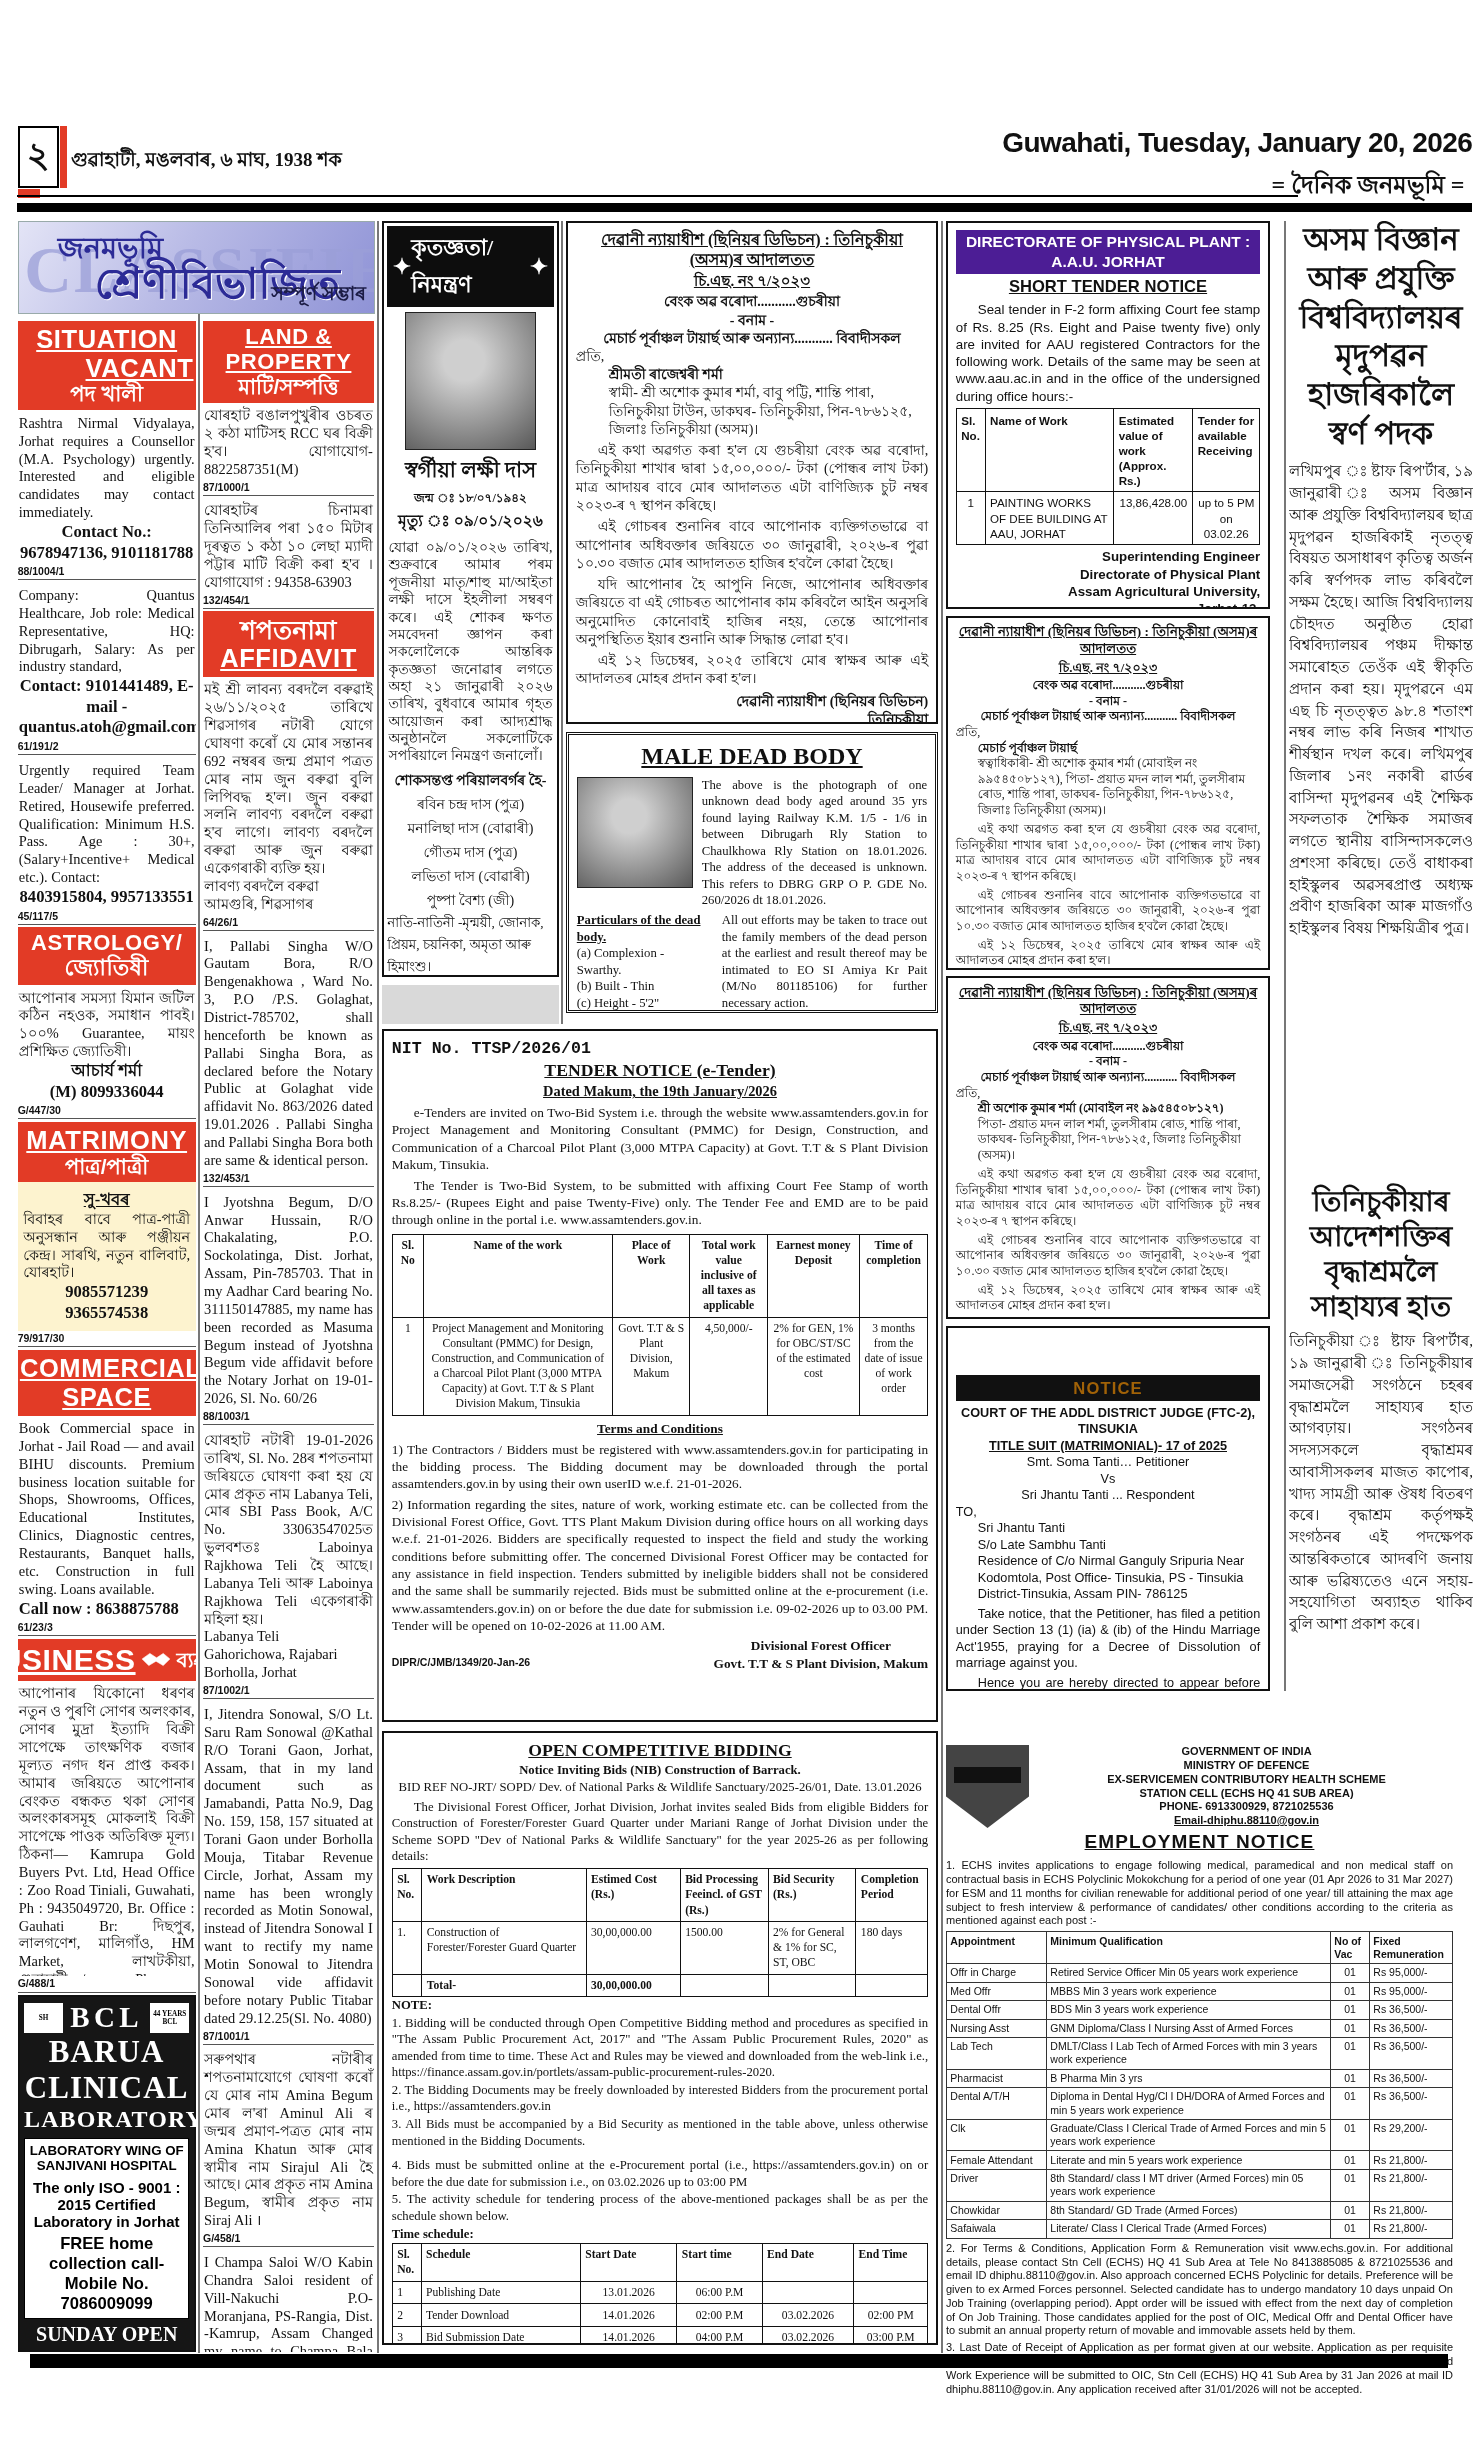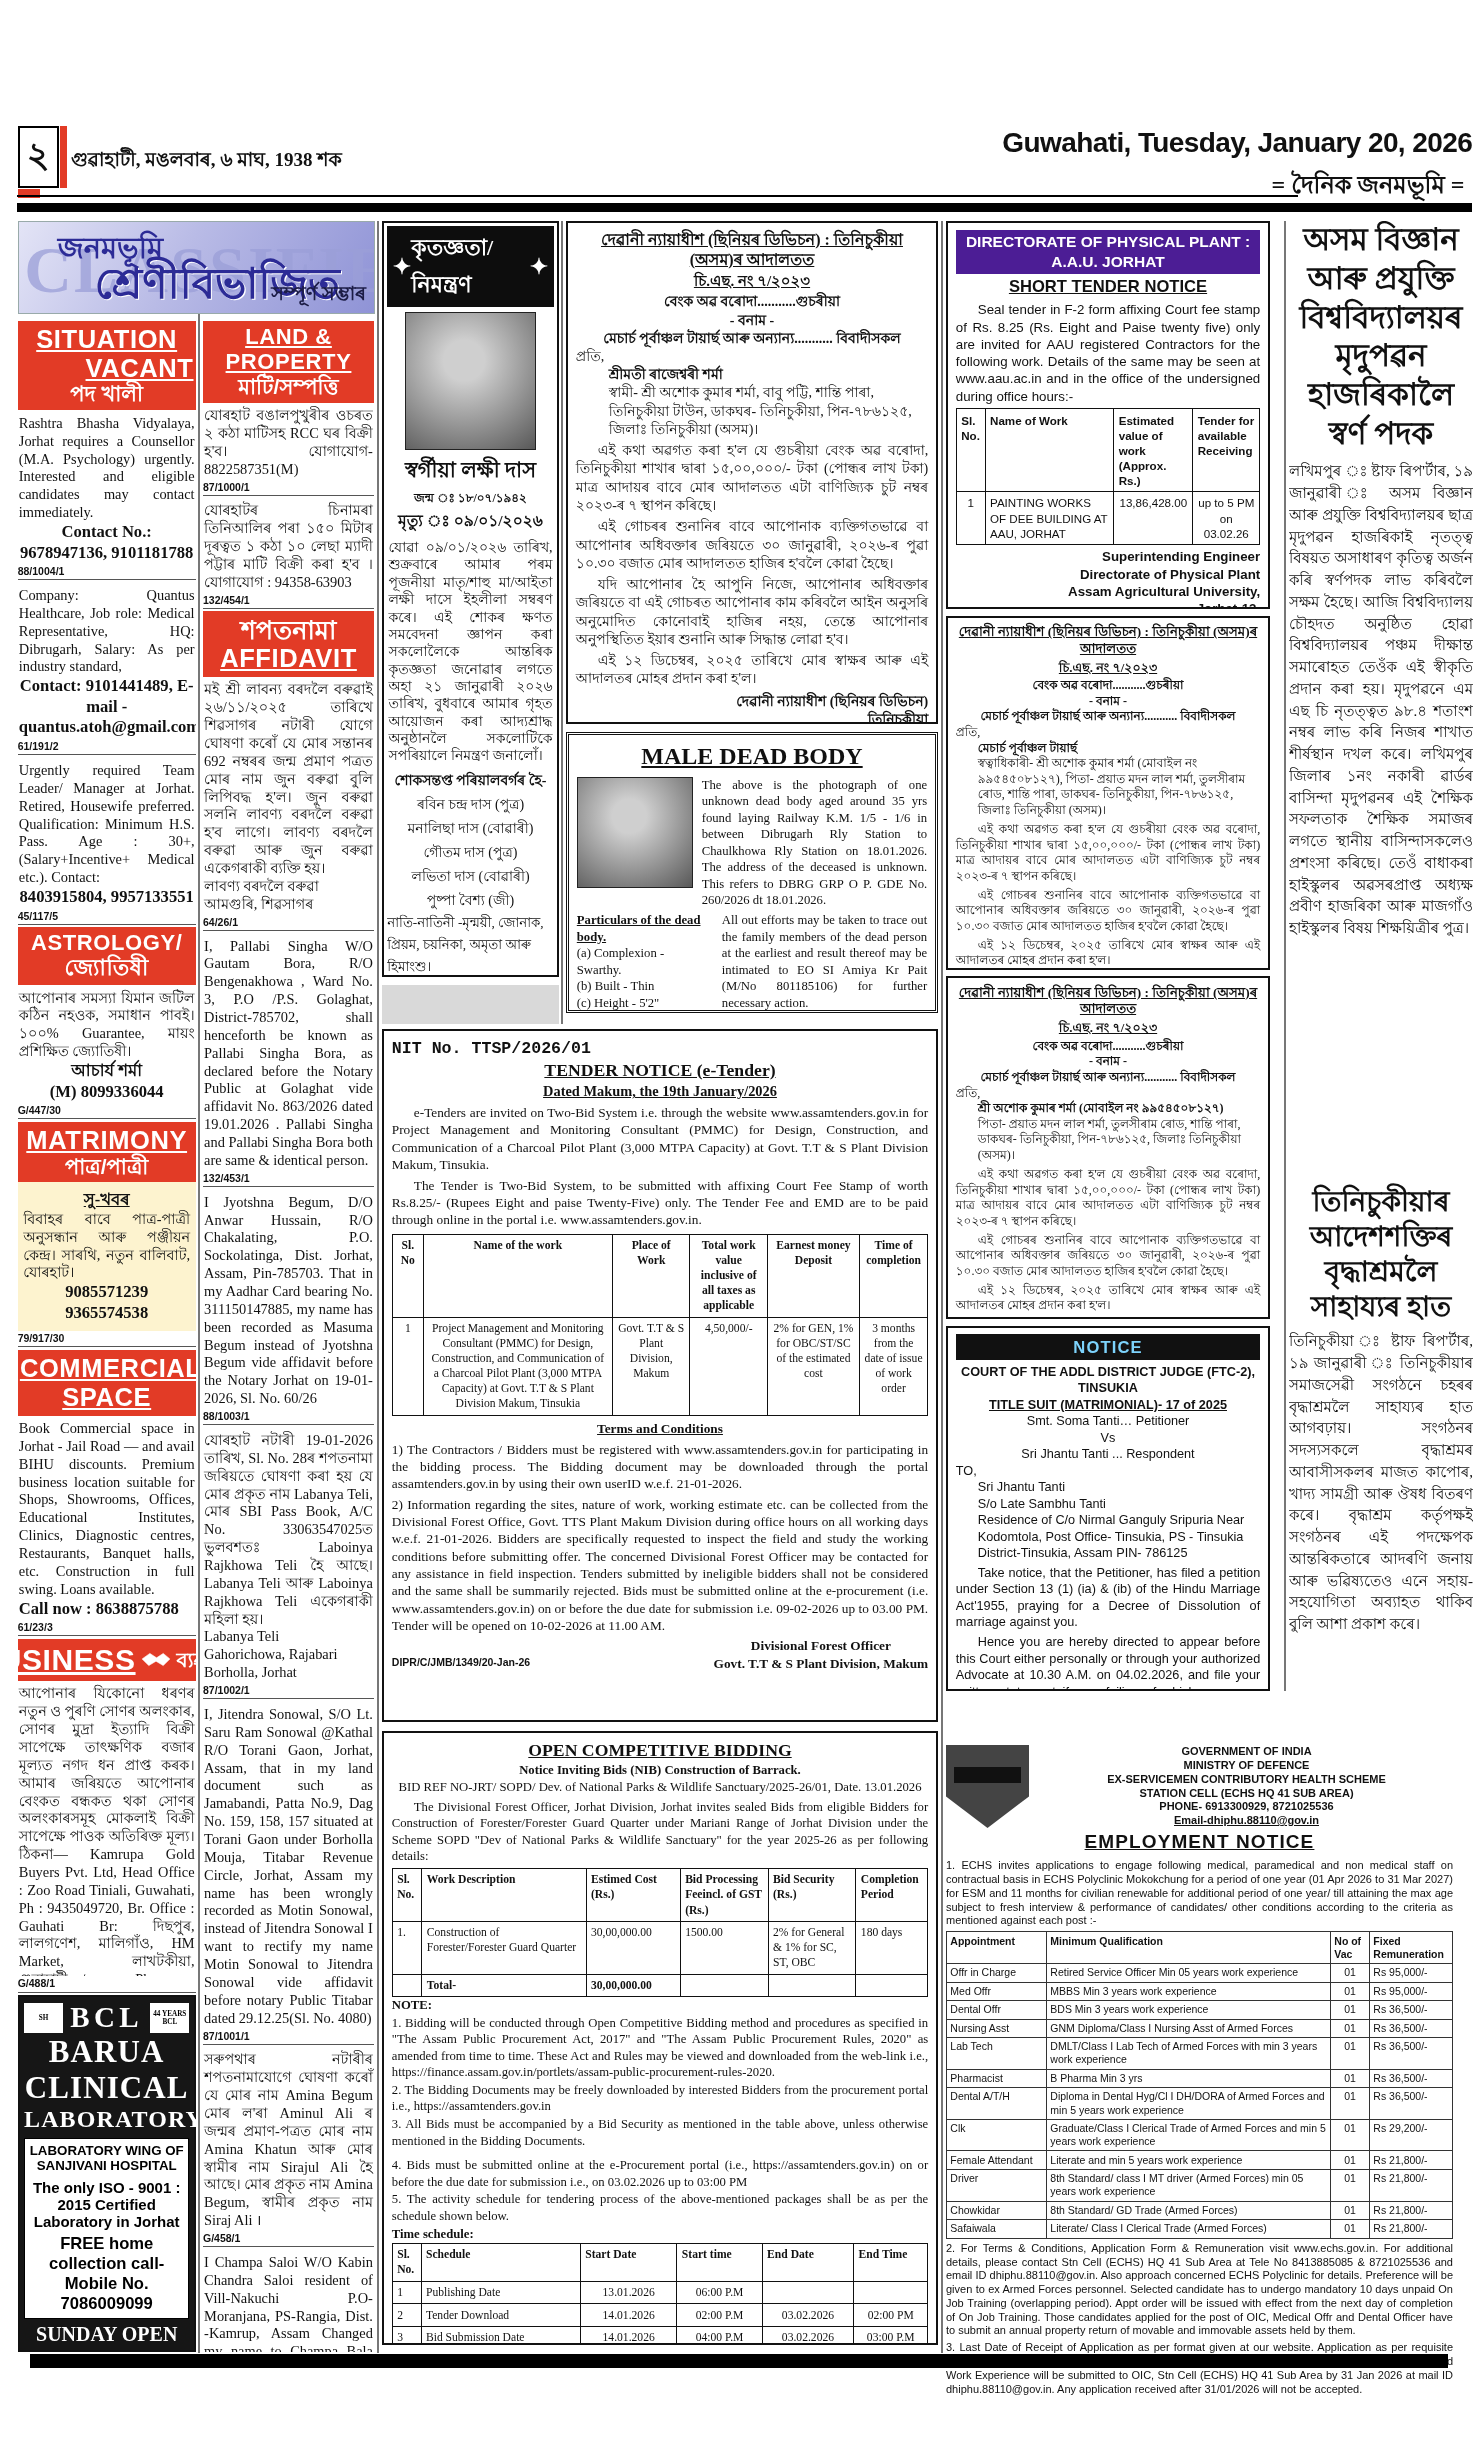--- a/index.html
+++ b/index.html
@@ -128,21 +128,21 @@
   </div>
 
   <div class="col" id="col1">
     <div class="sec-hdr">
       <span class="en">SITUATION</span>
       <span class="en" style="text-align:right">VACANT</span>
       <span class="as">পদ খালী</span>
     </div>
 
     <div class="ad">
-      <span>Rashtra Bhasha Vidyalaya, Jorhat requires a Counsellor (M.A. Psychology) urgently. Interested and eligible candidates may contact immediately.</span>
+      <span>Rashtra Nirmal Vidyalaya, Jorhat requires a Counsellor (M.A. Psychology) urgently. Interested and eligible candidates may contact immediately.</span>
       <div class="center big">Contact No.: 9678947136, 9101181788</div>
     </div>
     <div class="ref sep">88/1004/1</div>
 
     <div class="ad">
       <span>Company: Quantus Healthcare, Job role: Medical Representative, HQ: Dibrugarh, Salary: As per industry standard,</span>
       <div class="center big">Contact: 9101441489, E-mail - quantus.atoh@gmail.com</div>
     </div>
     <div class="ref sep">61/191/2</div>
 
@@ -482,21 +482,21 @@
       <div>প্ৰতি,</div>
       <div style="font-weight:700;padding-left:22px;">শ্ৰী অশোক কুমাৰ শৰ্মা (মোবাইল নং ৯৯৫৪৫০৮১২৭)</div>
       <div style="padding-left:22px;">পিতা- প্ৰয়াত মদন লাল শৰ্মা, তুলসীৰাম ৰোড, শান্তি পাৰা, ডাকঘৰ- তিনিচুকীয়া, পিন-৭৮৬১২৫, জিলাঃ তিনিচুকীয়া (অসম)।</div>
       <p>এই কথা অৱগত কৰা হ'ল যে গুচৰীয়া বেংক অৱ বৰোদা, তিনিচুকীয়া শাখাৰ দ্বাৰা ১৫,০০,০০০/- টকা (পোন্ধৰ লাখ টকা) মাত্ৰ আদায়ৰ বাবে মোৰ আদালতত এটা বাণিজ্যিক চুট নম্বৰ ২০২৩-ৰ ৭ স্থাপন কৰিছে।</p>
       <p>এই গোচৰৰ শুনানিৰ বাবে আপোনাক ব্যক্তিগতভাৱে বা আপোনাৰ অধিবক্তাৰ জৰিয়তে ৩০ জানুৱাৰী, ২০২৬-ৰ পুৱা ১০.৩০ বজাত মোৰ আদালতত হাজিৰ হ'বলৈ কোৱা হৈছে।</p>
       <p>এই ১২ ডিচেম্বৰ, ২০২৫ তাৰিখে মোৰ স্বাক্ষৰ আৰু এই আদালতৰ মোহৰ প্ৰদান কৰা হ'ল।</p>
 
     </div>
 
     <div class="notice" style="font-family:'Liberation Sans',sans-serif;font-size:12.7px;margin-top:6.6px;flex:1;overflow:hidden;">
-      <div class="center" style="background:#111;color:#7dd3fc;font-weight:700;font-size:16.6px;padding:2.2px;letter-spacing:1.1px;">NOTICE</div>
+      <div class="center" style="background:#111;color:#a16207;font-weight:700;font-size:16.6px;padding:2.2px;letter-spacing:1.1px;margin-top:41px;">NOTICE</div>
       <div class="center" style="font-weight:700;margin-top:3.3px;">COURT OF THE ADDL DISTRICT JUDGE (FTC-2), TINSUKIA</div>
       <div class="center" style="font-weight:700;text-decoration:underline;">TITLE SUIT (MATRIMONIAL)- 17 of 2025</div>
       <div class="center">Smt. Soma Tanti… Petitioner</div>
       <div class="center">Vs</div>
       <div class="center">Sri Jhantu Tanti ... Respondent</div>
       <div>TO,</div>
       <div style="padding-left:22px;">Sri Jhantu Tanti</div>
       <div style="padding-left:22px;">S/o Late Sambhu Tanti</div>
       <div style="padding-left:22px;">Residence of C/o Nirmal Ganguly Sripuria Near Kodomtola, Post Office- Tinsukia, PS - Tinsukia District-Tinsukia, Assam PIN- 786125</div>
       <p>Take notice, that the Petitioner, has filed a petition under Section 13 (1) (ia) &amp; (ib) of the Hindu Marriage Act'1955, praying for a Decree of Dissolution of marriage against you.</p>

